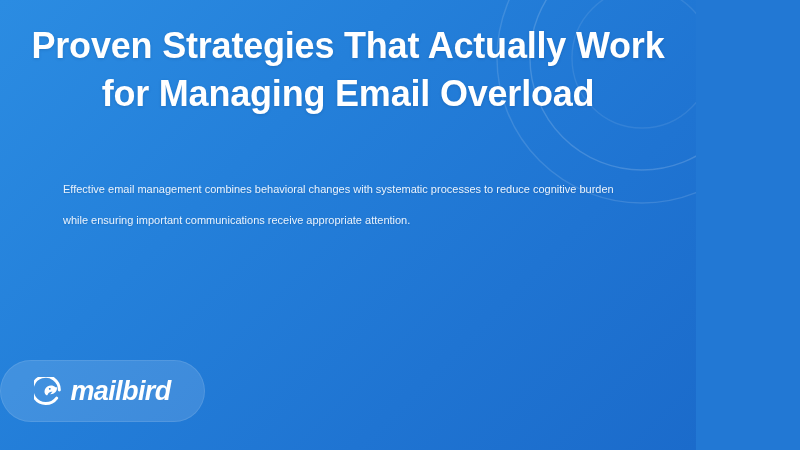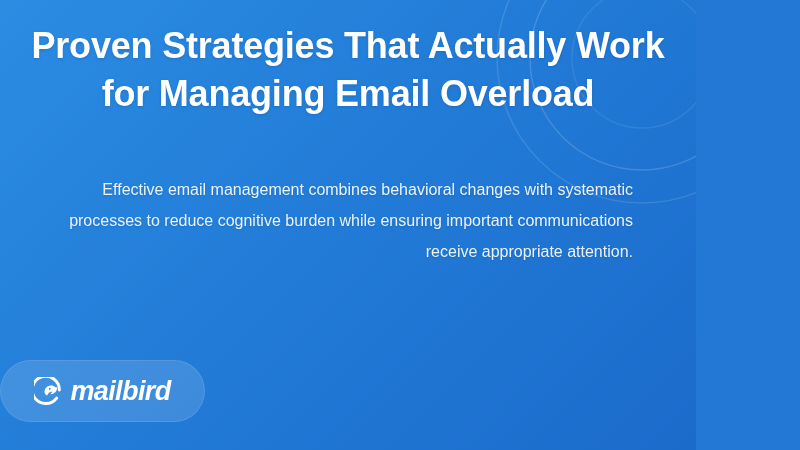--- a/index.html
+++ b/index.html
@@ -45,23 +45,23 @@
     font-size: 36px;
     font-weight: bold;
     line-height: 48px;
     letter-spacing: -0.2px;
     text-shadow: 0 1px 3px rgba(10,55,110,0.22);
   }
 
   .subtitle {
     width: 570px;
     margin-top: 56px;
-    text-align: right;
+    text-align: left;
     color: #eaf3fd;
-    font-size: 16px;
+    font-size: 11px;
     font-weight: normal;
     line-height: 31px;
     text-shadow: 0 1px 2px rgba(10,55,110,0.18);
   }
 
   .brand-wrap {
     position: absolute;
     left: 0;
     right: 0;
     top: 360px;

